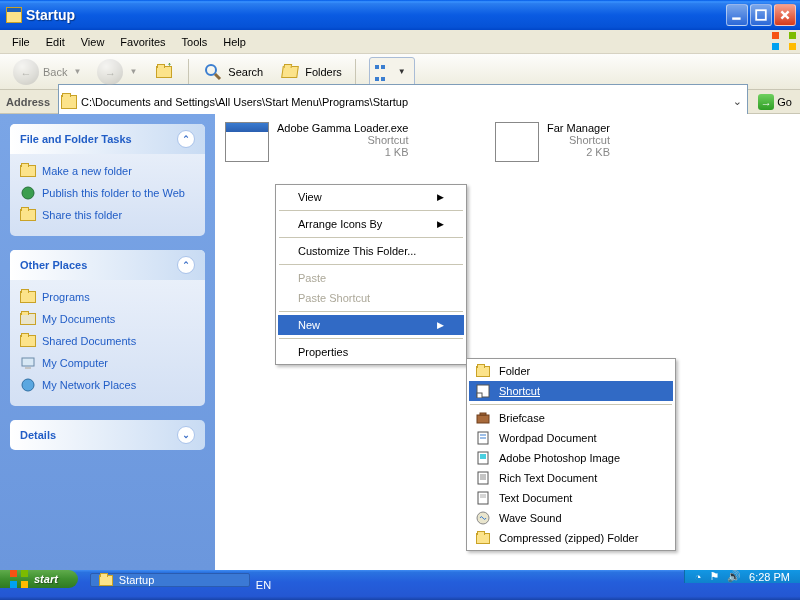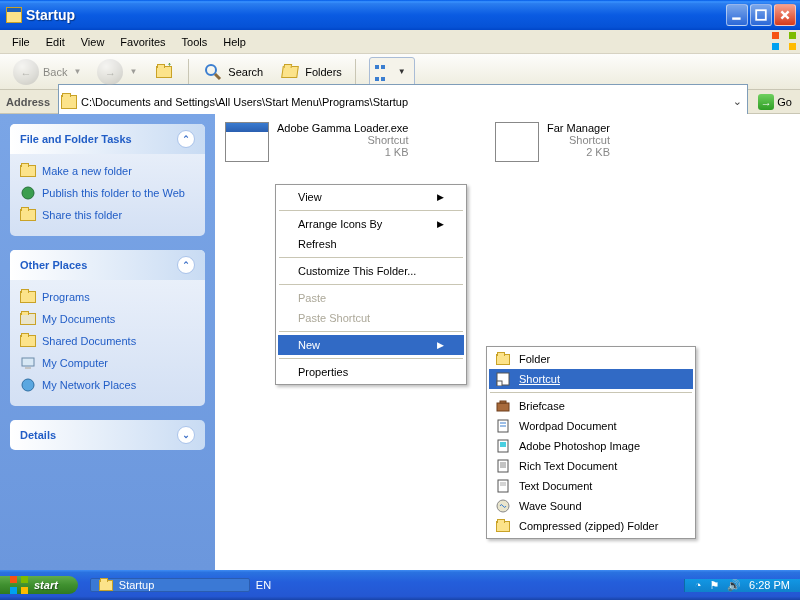--- a/index.html
+++ b/index.html
@@ -72,21 +72,21 @@
 .ctx-menu .row.sel { background: #316ac5; color: white; }
 .ctx-menu .row.dis { color: #aca899; }
 .ctx-menu .row .arr { font-size: 9px; }
 .ctx-menu hr { border: none; border-top: 1px solid #c9c6b4; margin: 3px 1px; }
 
 .submenu { left: 190px; top: 154px; min-width: 210px; }
 .submenu .row { padding-left: 30px; position:relative;}
 .submenu .row .sico { position:absolute; left:6px; top:2px; width:16px; height:16px; display:flex; align-items:center; justify-content:center;}
 
 
-.taskbar { position: absolute; bottom: 0; left: 0; right: 0; height: 30px; background: linear-gradient(to bottom, #3f8cf3 0%, #2a72e0 8%, #245edb 40%, #2457d2 88%, #1843a8 100%); display: flex; align-items: center; }
+.taskbar { position: absolute; bottom: 0; left: 0; right: 0; height: 30px; background: linear-gradient(to bottom, #3f8cf3 0%, #2a72e0 8%, #245edb 40%, #2457d2 88%, #1843a8 100%); display: flex; align-items: flex-start; }
 .start-btn { background: linear-gradient(to bottom, #5fab4c 0%, #3f902f 50%, #2f7a22 100%); color: white; font-style: italic; font-weight: bold; font-size: 17px; display: flex; align-items: center; padding: 0 20px 0 10px; gap: 6px; border-radius: 0 10px 10px 0; text-shadow: 1px 1px 1px rgba(0,0,0,.4); }
 .taskbar .task { margin: 3px 0 3px 12px; background: #3b79d5; border: 1px solid #2a5cb0; border-radius: 2px; display: flex; align-items: center; gap: 6px; padding: 0 40px 0 8px; color: white; min-width: 160px;}
 .tray { margin-left: auto; background: linear-gradient(to bottom, #1297e4, #0f82cc); display: flex; align-items: center; padding: 0 10px; gap: 8px; color: white; border-left: 1px solid #0c6ba6;}
 .tray .time { font-size: 11px; }
 .lang { color: white; padding: 0 6px; align-self:center;}
 .winlogo { width:18px; height:18px; position:relative;}
 .winlogo span{position:absolute;width:7px;height:7px;}
 .winlogo .r{background:#f65314;top:0;left:0}
 .winlogo .g{background:#7cbb00;top:0;right:0}
 .winlogo .b{background:#00a1f1;bottom:0;left:0}
@@ -297,23 +297,20 @@
     <div class="ctx-menu" style="top:70px; left:60px;">
       <div class="row">
           <span>View</span>
           <span class="arr">▶</span>
         </div>
       <hr>
       <div class="row">
           <span>Arrange Icons By</span>
           <span class="arr">▶</span>
         </div>
-      <div class="row">
-          <span>Refresh</span>
-        </div>
       <hr>
       <div class="row">
           <span>Customize This Folder...</span>
         </div>
       <hr>
       <div class="row dis">
           <span>Paste</span>
         </div>
       <div class="row dis">
           <span>Paste Shortcut</span>
@@ -322,21 +319,21 @@
       <div class="row sel">
           <span>New</span>
           <span class="arr">▶</span>
         </div>
       <hr>
       <div class="row">
           <span>Properties</span>
         </div>
     </div>
 
-    <div class="ctx-menu submenu" style="top:232px; left:251px;margin-left:20px;">
+    <div class="ctx-menu submenu" style="top:244px; left:251px;">
       <div class="row">
           <span class="sico">
             <span class="folder-ico" style="width:14px;height:11px;"></span>
           </span>
           <span>Folder</span>
         </div>
       <div class="row sel">
           <span class="sico">
             <svg width="14" height="14">
               <rect x="1" y="1" width="12" height="12" fill="#fff" stroke="#555"></rect>

